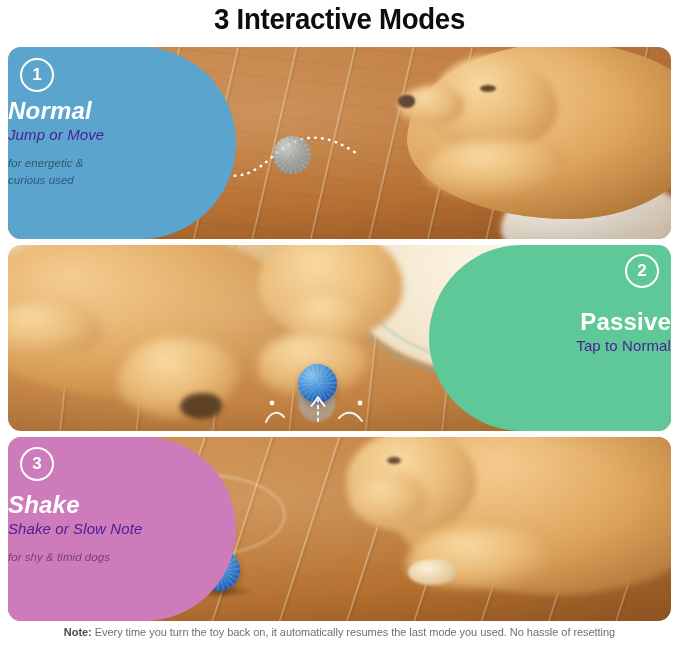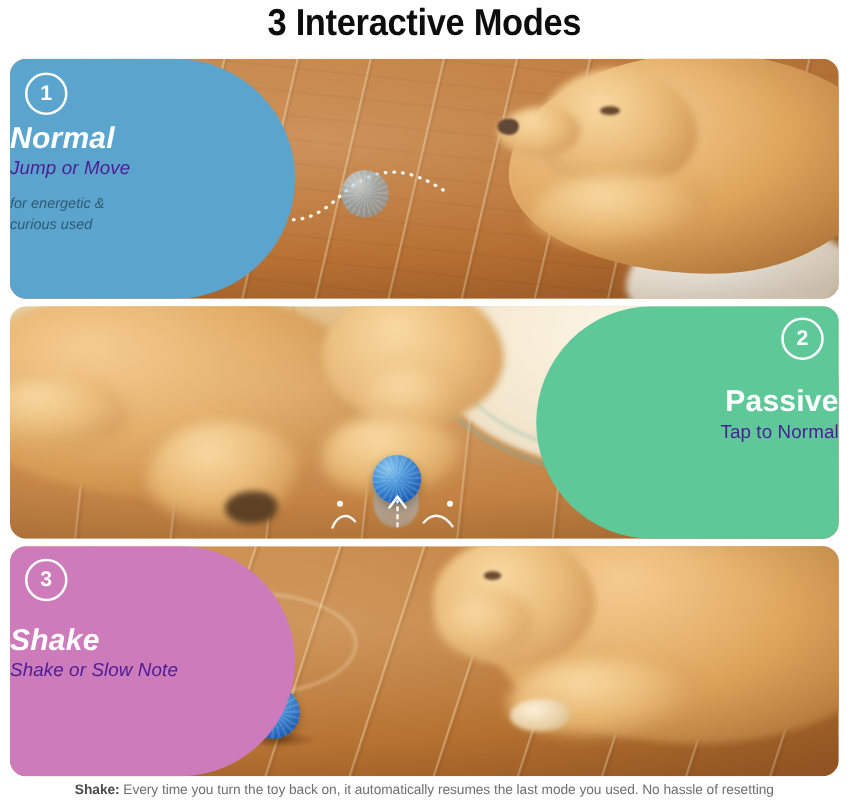--- a/index.html
+++ b/index.html
@@ -326,21 +326,22 @@
       <svg class="spark" style="left:196px; top:96px;" width="26" height="20" viewBox="0 0 26 20">
         <path d="M4,3 L10,14 M18,2 L14,13" stroke-width="2.6"></path>
       </svg>
 
       <div class="vignette"></div>
     </div>
 
     <div class="card card-left card-3">
       <div class="card-title">Shake</div>
       <div class="card-sub">Shake or Slow Note</div>
+      <div class="card-note note-3">for shy &amp; timid dogs</div>
     </div>
     <div class="badge badge-3">3</div>
   </div>
 
   <div class="footer">
-    <b>Shake:</b><span> Every time you turn the toy back on, it automatically resumes the last mode you used. No hassle of resetting</span>
+    <b>Note:</b><span> Every time you turn the toy back on, it automatically resumes the last mode you used. No hassle of resetting</span>
   </div>
 
 </div>
 
 </body></html>

